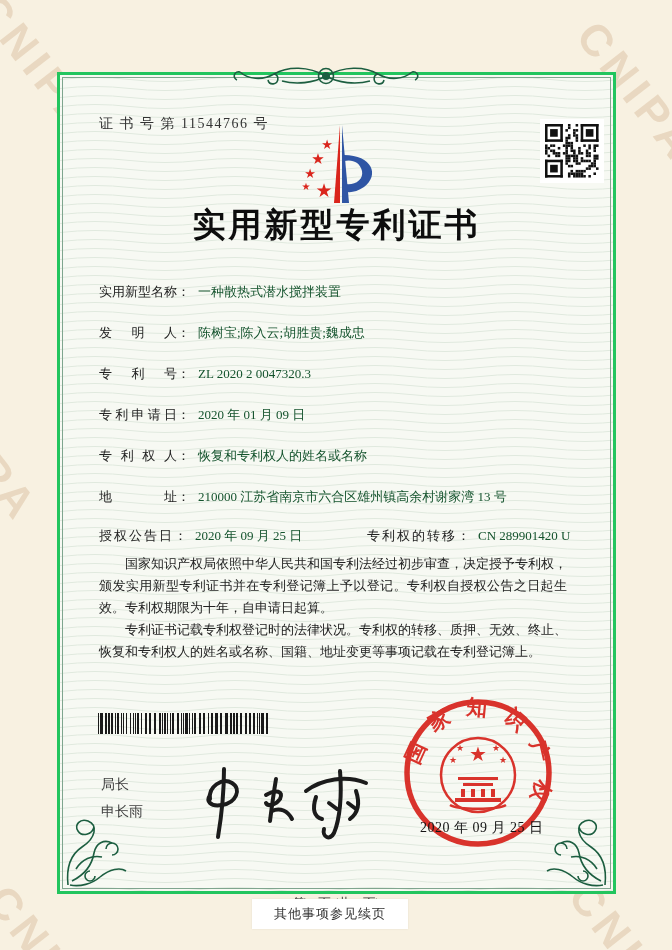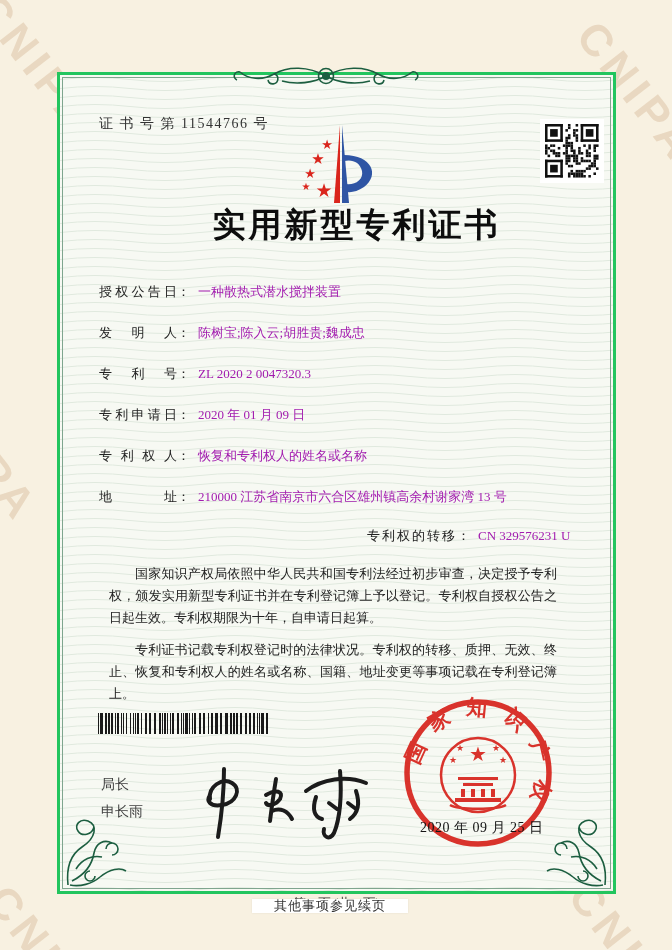--- a/index.html
+++ b/index.html
@@ -37,41 +37,41 @@
   .content{position:absolute;left:0;top:0;width:100%;height:100%;}
 
   .cert-no{
     position:absolute;left:39px;top:40px;
     font-size:14px;letter-spacing:1.5px;color:#333;
   }
   .logo{position:absolute;left:234px;top:48px;width:100px;height:82px;}
   .qr{position:absolute;left:480px;top:44px;width:64px;height:64px;background:#fff;}
   .title{
     position:absolute;left:0;top:128px;width:100%;
-    text-align:center;font-size:33px;font-weight:bold;letter-spacing:3px;color:#0d0d0d;padding-left:20px;
+    text-align:center;font-size:33px;font-weight:bold;letter-spacing:3px;color:#0d0d0d;
   }
 
   .fields{position:absolute;left:39px;top:208px;width:500px;}
   .frow{height:18px;margin-bottom:23px;font-size:13px;white-space:nowrap;}
   .jlabel{
     display:inline-block;width:78px;
     text-align:justify;text-align-last:justify;
     vertical-align:bottom;color:#222;
   }
   .colon{display:inline-block;margin-right:8px;}
-  .fvalue{color:#a21caf;}
+  .fvalue{color:#14532d;}
   .grant-row{position:absolute;left:39px;top:452px;font-size:13px;white-space:nowrap;}
   .grant-no{position:absolute;left:268px;top:0;}
   .glabel{letter-spacing:2px;}
 
   .body-text{
     position:absolute;left:39px;top:478px;width:468px;
     font-size:13px;line-height:22px;text-align:justify;color:#222;
   }
-  .body-text p{margin:10px;text-indent:2em;}
+  .body-text p{margin:0;text-indent:2em;}
 
   .barcode{position:absolute;left:38px;top:638px;width:172px;height:21px;}
 
   .commissioner{position:absolute;left:41px;top:696px;font-size:14px;line-height:27px;color:#404040;}
   .signature{position:absolute;left:128px;top:686px;width:195px;height:84px;}
 
   .seal{position:absolute;left:338px;top:618px;width:160px;height:160px;opacity:0.93;}
   .seal-date{
     position:absolute;left:360px;top:744px;width:200px;
     font-size:14px;letter-spacing:0.5px;color:#141414;z-index:5;
@@ -80,21 +80,21 @@
     position:absolute;left:0;top:820px;width:100%;
     text-align:center;font-size:12.5px;color:#333;
   }
 
   .top-ornament{position:absolute;left:170px;top:-12px;width:192px;height:26px;}
   .corner-fl{position:absolute;width:68px;height:78px;}
   .fl-bl{left:2px;bottom:2px;}
   .fl-br{right:2px;bottom:2px;transform:scaleX(-1);}
 
   .footer-note-box{
-    position:absolute;left:252px;top:899px;width:156px;height:14px;
+    position:absolute;left:252px;top:899px;width:156px;height:30px;
     background:#ffffff;box-shadow:0 0 2px rgba(0,0,0,0.08);
     display:flex;align-items:center;justify-content:center;
   }
   .footer-note{font-size:13px;color:#333;letter-spacing:1px;}
 </style>
 </head>
 <body>
 
 <span class="wm" style="left:6px;top:-16px;">CNIPA</span>
 <span class="wm" style="left:606px;top:12px;">CNIPA</span>
@@ -305,42 +305,45 @@
         <rect x="5" y="56" width="17.849999999999998" height="2.55" fill="#111"></rect>
         <rect x="5" y="40.699999999999996" width="2.55" height="17.849999999999998" fill="#111"></rect>
         <rect x="20.299999999999997" y="40.699999999999996" width="2.55" height="17.849999999999998" fill="#111"></rect>
         <rect x="10.1" y="45.8" width="7.6499999999999995" height="7.6499999999999995" fill="#111"></rect>
       </svg>
 
     <div class="title">实用新型专利证书</div>
 
     <div class="fields">
       <div class="frow">
-        <span class="jlabel">授权公告日</span><span class="colon">：</span><span class="fvalue">一种散热式潜水搅拌装置</span>
+        <span class="jlabel">实用新型名称</span><span class="colon">：</span><span class="fvalue">一种散热式潜水搅拌装置</span>
       </div>
       <div class="frow">
         <span class="jlabel">发明人</span><span class="colon">：</span><span class="fvalue">陈树宝;陈入云;胡胜贵;魏成忠</span>
       </div>
       <div class="frow">
         <span class="jlabel">专利号</span><span class="colon">：</span><span class="fvalue">ZL 2020 2 0047320.3</span>
       </div>
       <div class="frow">
         <span class="jlabel">专利申请日</span><span class="colon">：</span><span class="fvalue">2020 年 01 月 09 日</span>
       </div>
       <div class="frow">
         <span class="jlabel">专利权人</span><span class="colon">：</span><span class="fvalue">恢复和专利权人的姓名或名称</span>
       </div>
       <div class="frow">
         <span class="jlabel">地址</span><span class="colon">：</span><span class="fvalue">210000 江苏省南京市六合区雄州镇高余村谢家湾 13 号</span>
       </div>
     </div>
 
     <div class="grant-row">
+      <span>
+        <span class="glabel">授权公告日</span><span class="colon">：</span><span class="fvalue">2020 年 09 月 25 日</span>
+      </span>
       <span class="grant-no">
-        <span class="glabel">专利权的转移</span><span class="colon">：</span><span class="fvalue">CN 329576231 U</span>
+        <span class="glabel">专利权的转移</span><span class="colon">：</span><span class="fvalue">CN 289901420 U</span>
       </span>
     </div>
 
     <div class="body-text">
       <p>国家知识产权局依照中华人民共和国专利法经过初步审查，决定授予专利权，颁发实用新型专利证书并在专利登记簿上予以登记。专利权自授权公告之日起生效。专利权期限为十年，自申请日起算。</p>
       <p>专利证书记载专利权登记时的法律状况。专利权的转移、质押、无效、终止、恢复和专利权人的姓名或名称、国籍、地址变更等事项记载在专利登记簿上。</p>
     </div>
 
     <svg class="barcode" id="barcode-svg" viewBox="0 0 172 21" preserveAspectRatio="none" xmlns="http://www.w3.org/2000/svg">
         <rect x="0" y="0" width="1" height="21" fill="#1a1a1a"></rect>

